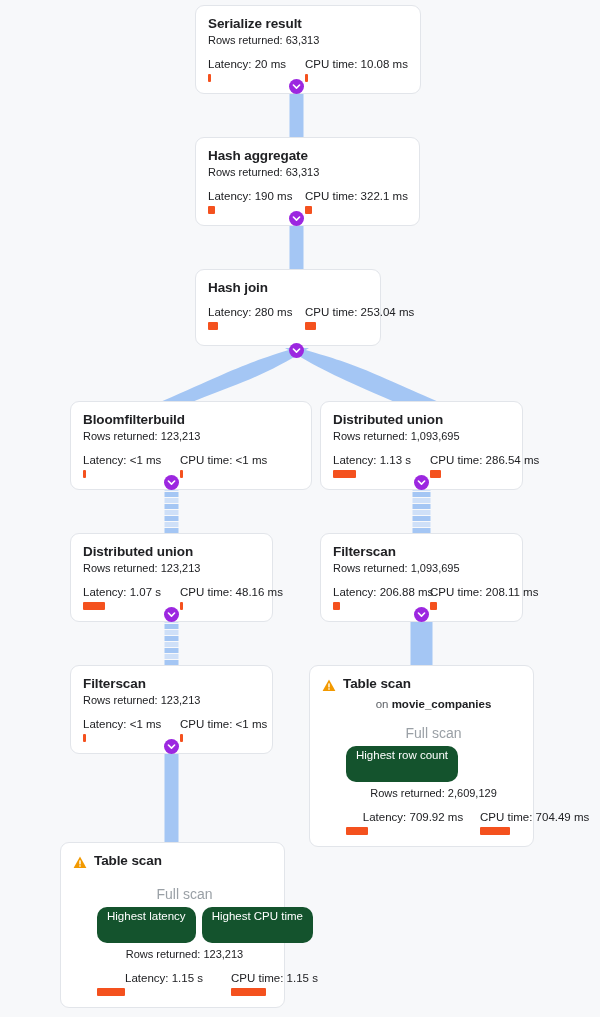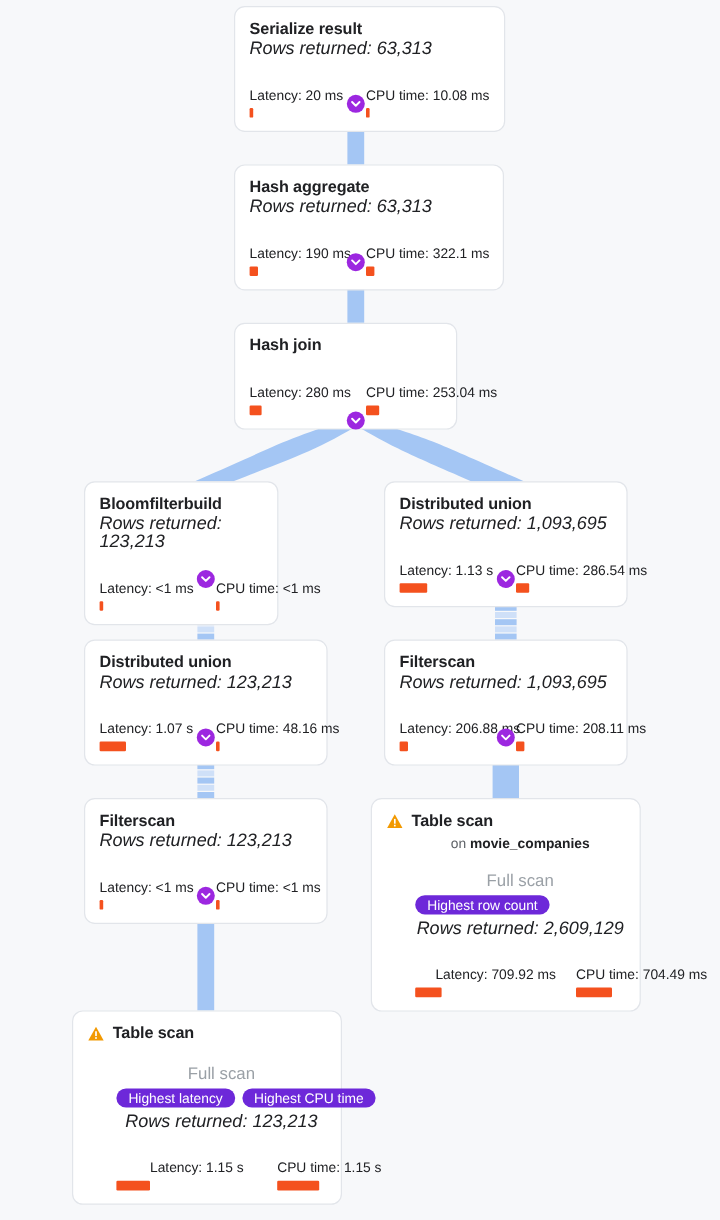--- a/index.html
+++ b/index.html
@@ -70,42 +70,40 @@
   .indent {
     padding-left: 24px;
     text-align: center;
   }
   .badges {
     display: flex;
     gap: 6px;
     margin: 5px 0 4px 0;
   }
   .badge {
-    background: #6d28d9;
+    background: #14532d;
     color: #ffffff;
     font-size: 11.5px;
     line-height: 13px;
-    padding: 3px 10px 0 10px;
+    padding: 3px 10px 20px 10px;
     border-radius: 10px;
     white-space: nowrap;
   }
   .rows {
-    font-size: 15px;
+    font-size: 11px;
     color: #202124;
     line-height: 15px;
     margin-top: 1px;
-    font-style: italic;
   }
   .metrics {
     display: flex;
     margin-top: 9px;
   }
   .metric {
     flex: 0 0 auto;
-    margin-top: 16px;
   }
   .metric-label {
     font-size: 11.5px;
     color: #202124;
     line-height: 14px;
     white-space: nowrap;
   }
   .metric-bar {
     height: 8px;
     background: #f4511e;
@@ -222,21 +220,21 @@
         <div class="metric" style="width:97px">
           <div class="metric-label">Latency: 280 ms</div>
           <div class="metric-bar" style="width:10px"></div>
         </div>
         <div class="metric">
           <div class="metric-label">CPU time: 253.04 ms</div>
           <div class="metric-bar" style="width:11px"></div>
         </div>
       </div>
     </div>
-    <div class="node" style="left: 70px; top: 401px; width: 162px; min-height: 77px;">
+    <div class="node" style="left: 70px; top: 401px; width: 242px; min-height: 77px;">
       <div class="node-head">
         <div class="node-title">Bloomfilterbuild</div>
       </div>
       <div class="rows">Rows returned: 123,213</div>
       <div class="metrics">
         <div class="metric" style="width:97px">
           <div class="metric-label">Latency: &lt;1 ms</div>
           <div class="metric-bar" style="width:3px"></div>
         </div>
         <div class="metric">

